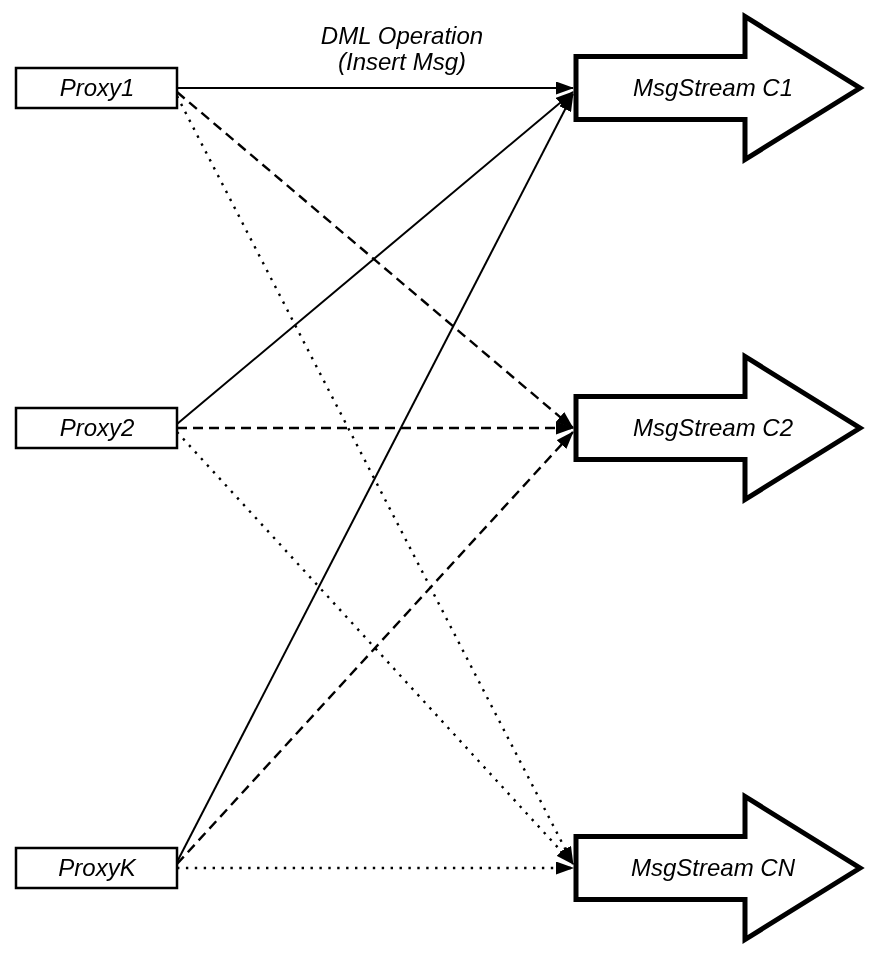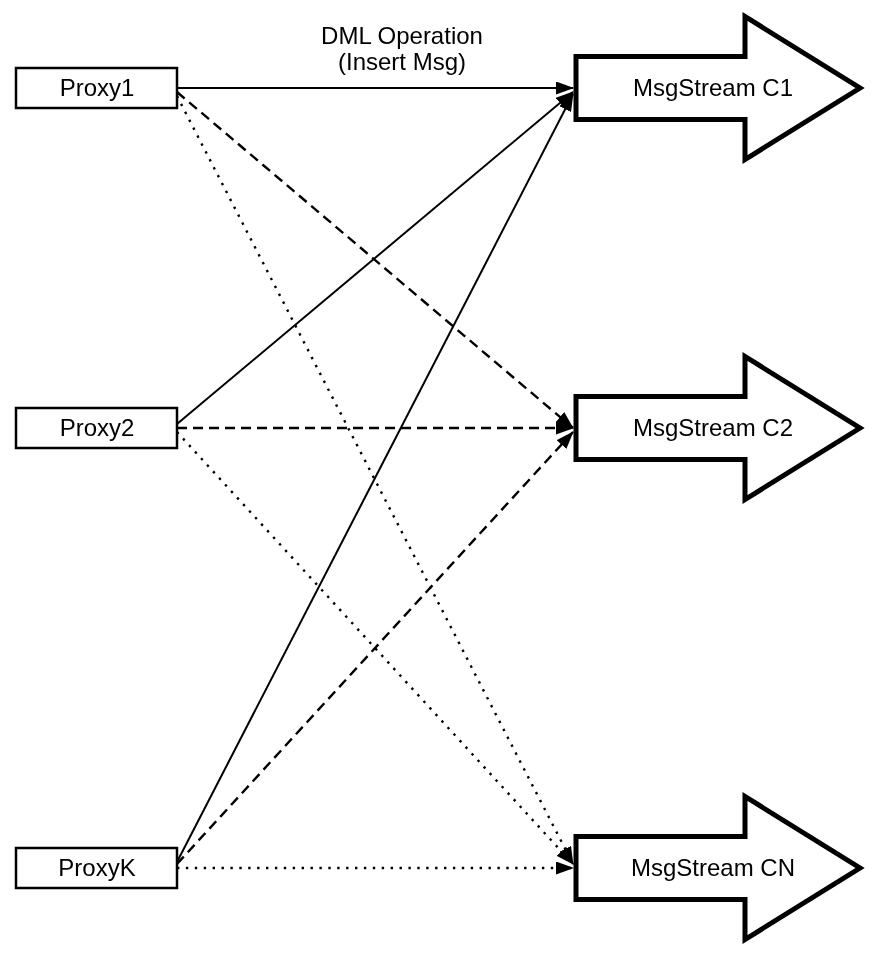--- a/index.html
+++ b/index.html
@@ -6,20 +6,21 @@
     margin: 0;
     padding: 0;
     background: #ffffff;
   }
   .canvas {
     position: relative;
     width: 875px;
     height: 956px;
     background: #ffffff;
     font-family: "Liberation Sans", sans-serif;
+    font-style: italic;
   }
   svg text {
     font-family: "Liberation Sans", sans-serif;
     fill: #000000;
   }
   .title-text {
     font-size: 24px;
     text-anchor: middle;
   }
   .node-label {

